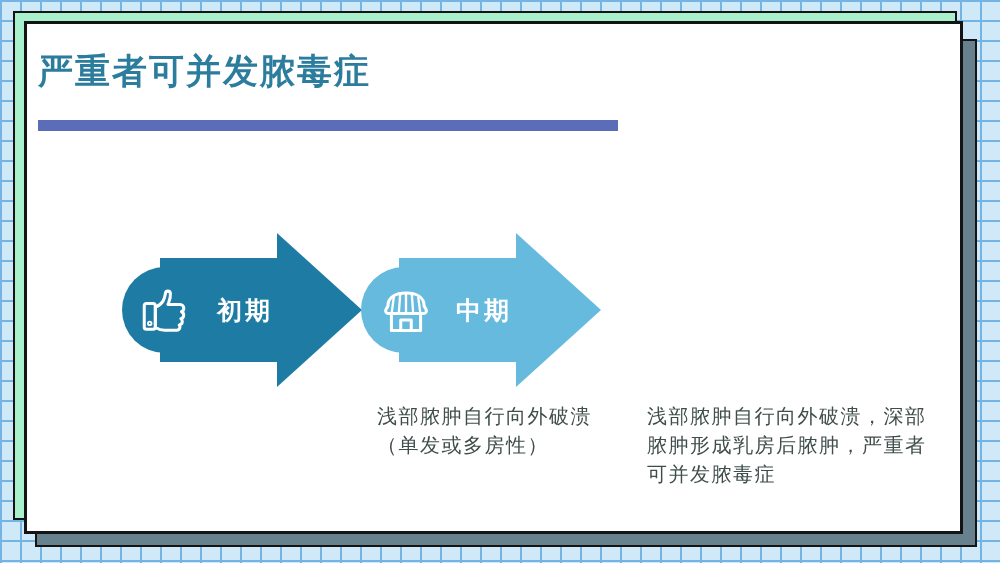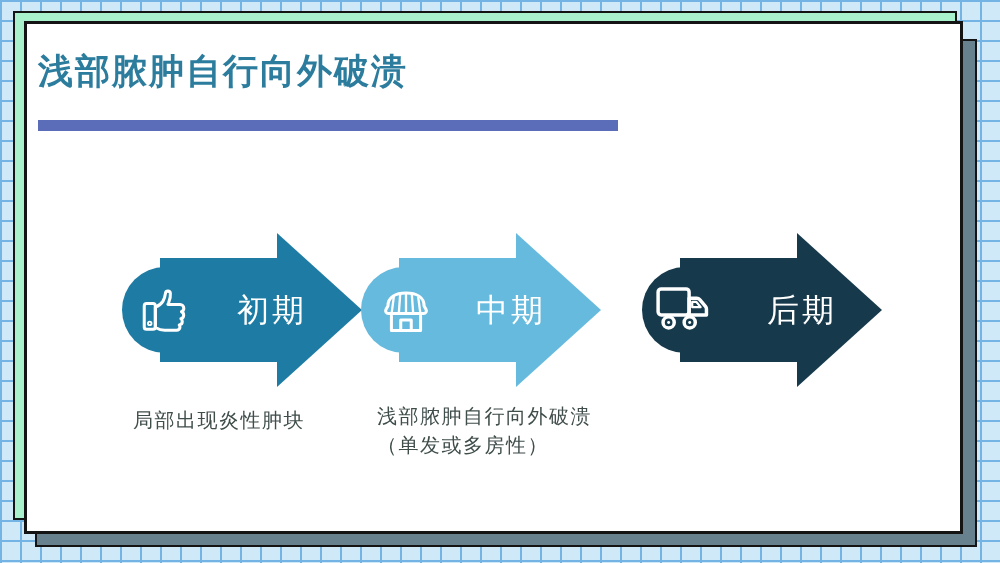--- a/index.html
+++ b/index.html
@@ -20,41 +20,41 @@
     position:absolute;left:38px;top:50px;margin:0;
     font-size:35px;font-weight:700;letter-spacing:2px;color:#2c7d9d;line-height:1.2;
   }
   .accent-bar{position:absolute;left:38px;top:120px;width:580px;height:11px;background:#5b6cb8;}
   .stage{position:absolute;top:233px;width:240px;height:154px;}
   .stage-0{left:122px;} .stage-1{left:361px;} .stage-2{left:642px;}
   .stage svg.arrow{position:absolute;left:0;top:0;width:240px;height:154px;}
   .stage .icon{position:absolute;left:17px;top:49px;width:56px;height:56px;}
   .stage-2 .icon{left:13px;top:52px;width:62px;height:50px;}
   .stage-label{
-    position:absolute;left:95px;top:62px;width:90px;text-align:right;
-    color:#ffffff;font-size:32px;font-weight:400;letter-spacing:3px;line-height:30px;
+    position:absolute;left:95px;top:62px;width:90px;text-align:left;
+    color:#ffffff;font-size:25px;font-weight:700;letter-spacing:3px;line-height:30px;
   }
   .stage-2 .stage-label{left:105px;}
   .desc{
     position:absolute;color:#3f4d4b;font-size:20px;line-height:29px;letter-spacing:1.5px;
   }
   .desc-0{left:133px;top:406px;width:250px;}
   .desc-1{left:377px;top:402px;width:250px;}
   .desc-2{left:647px;top:402px;width:290px;}
 </style>
 </head>
 <body>
 
 <div class="screen">
 
   <div class="card card-slate"></div>
   <div class="card card-mint"></div>
   <div class="card card-white"></div>
 
-  <h1 class="slide-title">浅部脓肿自行向外破溃</h1>
+  <h1 class="slide-title">严重者可并发脓毒症</h1>
   <div class="accent-bar"></div>
 
   <div class="stage stage-0">
     <svg class="arrow" viewBox="0 0 240 154">
       <circle cx="43" cy="77" r="43" fill="#1e7ca4"></circle>
       <rect x="38" y="25" width="118" height="104" fill="#1e7ca4"></rect>
       <polygon points="155,0 240,77 155,154" fill="#1e7ca4"></polygon>
     </svg>
     <svg class="icon" viewBox="0 0 48 48" fill="none" stroke="#ffffff" stroke-width="2.6" stroke-linecap="round" stroke-linejoin="round">
       <rect x="4.5" y="18.5" width="9.5" height="22" rx="2"></rect>
@@ -76,34 +76,17 @@
       <path d="M19 10.8 L17.9 26" stroke-width="2"></path>
       <path d="M24 9.8 V26" stroke-width="2"></path>
       <path d="M29 10.8 L30.1 26" stroke-width="2"></path>
       <path d="M34.5 13.2 L36.2 26" stroke-width="2"></path>
       <path d="M11.5 29 V41.5 H36.5 V29"></path>
       <path d="M19.5 41.5 V32.5 H28.5 V41.5"></path>
     </svg>
     <div class="stage-label">中期</div>
   </div>
 
-  <div class="stage stage-2">
-    <svg class="arrow" viewBox="0 0 240 154">
-      <circle cx="43" cy="77" r="43" fill="#16394b"></circle>
-      <rect x="38" y="25" width="118" height="104" fill="#16394b"></rect>
-      <polygon points="155,0 240,77 155,154" fill="#16394b"></polygon>
-    </svg>
-    <svg class="icon" viewBox="0 0 50 40" fill="none" stroke="#ffffff" stroke-width="2.8" stroke-linecap="round" stroke-linejoin="round">
-      <rect x="2.5" y="3" width="25" height="21" rx="2.5"></rect>
-      <path d="M27.5 10.5 h6.2 c0.9 0 1.8 0.4 2.4 1.1 l4.6 5.4 c0.5 0.6 0.8 1.3 0.8 2.1 v4.9 h-14 z"></path>
-      <path d="M30 13.5 h3.4 l3.4 4.2 h-6.8 z" stroke-width="1.8"></path>
-      <circle cx="11" cy="30" r="4.5"></circle>
-      <circle cx="28" cy="30" r="4.5"></circle>
-      <circle cx="11" cy="30" r="1.2" fill="#ffffff" stroke="none"></circle>
-      <circle cx="28" cy="30" r="1.2" fill="#ffffff" stroke="none"></circle>
-    </svg>
-    <div class="stage-label">后期</div>
-  </div>
 
-  <div class="desc desc-0">局部出现炎性肿块</div>
   <div class="desc desc-1">浅部脓肿自行向外破溃（单发或多房性）</div>
+  <div class="desc desc-2">浅部脓肿自行向外破溃，深部脓肿形成乳房后脓肿，严重者可并发脓毒症</div>
 
 </div>
 
 </body></html>

